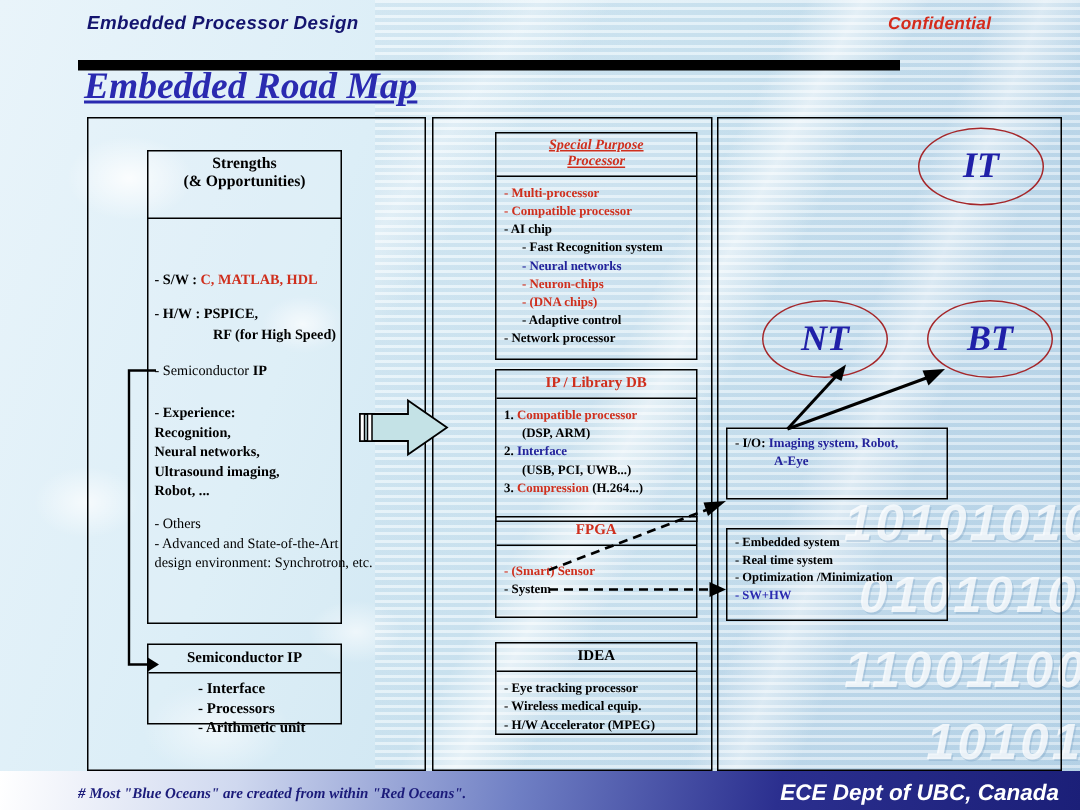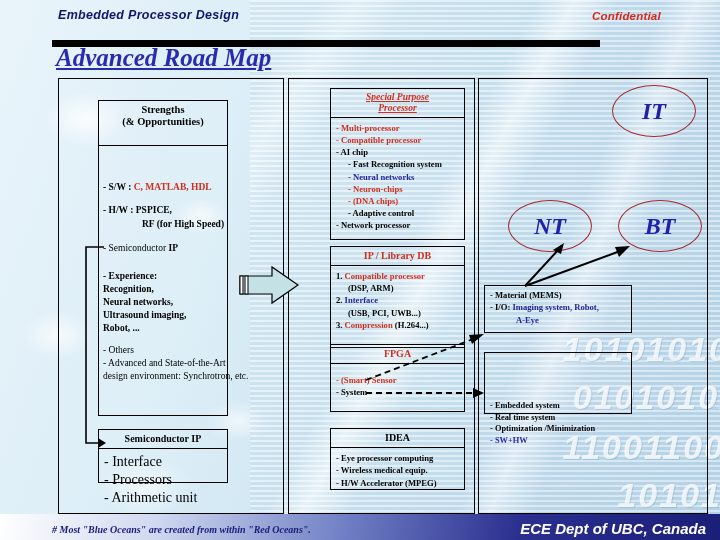--- a/index.html
+++ b/index.html
@@ -76,21 +76,21 @@
 <div id="bg-right"></div>
 <div id="bg-streaks"></div>
 <div class="binrow" style="right:-10px;top:330px;font-size:34px;">10101010</div>
 <div class="binrow" style="right:-20px;top:378px;font-size:34px;">01010101</div>
 <div class="binrow" style="right:-5px;top:428px;font-size:34px;">11001100</div>
 <div class="binrow" style="right:-2px;top:476px;font-size:34px;">10101</div>
 
 <div id="hdr-left">Embedded Processor Design</div>
 <div id="hdr-right">Confidential</div>
 <div id="hdr-line"></div>
-<div id="title">Advanced Road Map</div>
+<div id="title">Embedded Road Map</div>
 
 <div class="panel" style="left:58px;top:78px;width:224px;height:434px;"></div>
 <div class="panel" style="left:288px;top:78px;width:185px;height:434px;"></div>
 <div class="panel" style="left:478px;top:78px;width:228px;height:434px;"></div>
 
 <div class="box" style="left:98px;top:100px;width:130px;height:46px;">
   <div class="box-hd blk" style="border-bottom:none;font-size:10.5px;">
     <div>Strengths</div>
     <div>(&amp; Opportunities)</div>
   </div>
@@ -118,21 +118,21 @@
   <div>Robot, ...</div>
 </div>
 <div style="position:absolute;left:103px;top:344px;z-index:4;font-size:9.5px;font-weight:normal;line-height:1.38;">
   <div>- Others</div>
   <div>- Advanced and State-of-the-Art</div>
   <div>design environment: Synchrotron, etc.</div>
 </div>
 
 <div class="box" style="left:98px;top:429px;width:130px;height:54px;">
   <div class="box-hd blk" style="font-size:10px;">Semiconductor IP</div>
-  <div class="box-bd blk" style="font-size:14px;font-weight:normal;">
+  <div class="box-bd blk" style="font-size:10px;font-weight:bold;margin-left:28px;">
     <div>- Interface</div>
     <div>- Processors</div>
     <div>- Arithmetic unit</div>
   </div>
 </div>
 
 <svg style="position:absolute;left:82px;top:240px;width:24px;height:215px;z-index:3;">
   <polyline points="22,7 4,7 4,203 16,203" fill="none" stroke="#000" stroke-width="1.6"></polyline>
   <polygon points="16,198 24,203 16,208" fill="#000"></polygon>
 </svg>
@@ -176,21 +176,21 @@
   <div class="box-hd red" style="font-size:10px;">FPGA</div>
   <div class="box-bd" style="font-size:8.6px;font-weight:bold;line-height:1.5;padding-top:10px;">
     <div class="red">- (Smart) Sensor</div>
     <div class="blk">- System</div>
   </div>
 </div>
 
 <div class="box" style="left:330px;top:428px;width:135px;height:62px;">
   <div class="box-hd blk" style="font-size:10px;">IDEA</div>
   <div class="box-bd blk" style="font-size:8.6px;font-weight:bold;line-height:1.5;">
-    <div>- Eye processor computing</div>
+    <div>- Eye tracking processor</div>
     <div>- Wireless medical equip.</div>
     <div>- H/W Accelerator (MPEG)</div>
   </div>
 </div>
 
 <div class="ell" style="left:612px;top:85px;width:82px;height:50px;font-size:24px;">
   <span>IT</span>
 </div>
 <div class="ell" style="left:508px;top:200px;width:82px;height:50px;font-size:24px;">
   <span>NT</span>
@@ -203,28 +203,27 @@
   <line x1="5" y1="46" x2="40" y2="8" stroke="#000" stroke-width="2"></line>
   <polygon points="44,3 41,14 33,10" fill="#000"></polygon>
 </svg>
 <svg style="position:absolute;left:520px;top:238px;width:120px;height:52px;z-index:4;">
   <line x1="5" y1="48" x2="103" y2="12" stroke="#000" stroke-width="2"></line>
   <polygon points="110,8 99,19 95,9" fill="#000"></polygon>
 </svg>
 
 <div class="box" style="left:484px;top:285px;width:148px;height:48px;">
   <div class="box-bd" style="font-size:8.6px;font-weight:bold;line-height:1.45;padding-top:3px;">
-    <div class="blk">- Material (MEMS)</div>
     <div><span class="blk">- I/O: </span><span class="nvy">Imaging system, Robot,</span></div>
     <div class="nvy" style="padding-left:26px;">A-Eye</div>
   </div>
 </div>
 
 <div class="box" style="left:484px;top:352px;width:148px;height:62px;">
-  <div class="box-bd" style="font-size:8.4px;font-weight:bold;line-height:1.37;padding-top:3px;margin-top:44px;">
+  <div class="box-bd" style="font-size:8.4px;font-weight:bold;line-height:1.37;padding-top:3px;">
     <div class="blk">- Embedded system</div>
     <div class="blk">- Real time system</div>
     <div class="blk">- Optimization /Minimization</div>
     <div class="bl">- SW+HW</div>
   </div>
 </div>
 
 <svg style="position:absolute;left:360px;top:332px;width:130px;height:52px;z-index:4;">
   <line x1="6" y1="48" x2="116" y2="6" stroke="#000" stroke-width="1.8" stroke-dasharray="6,4"></line>
   <polygon points="124,2 112,12 109,3" fill="#000"></polygon>

